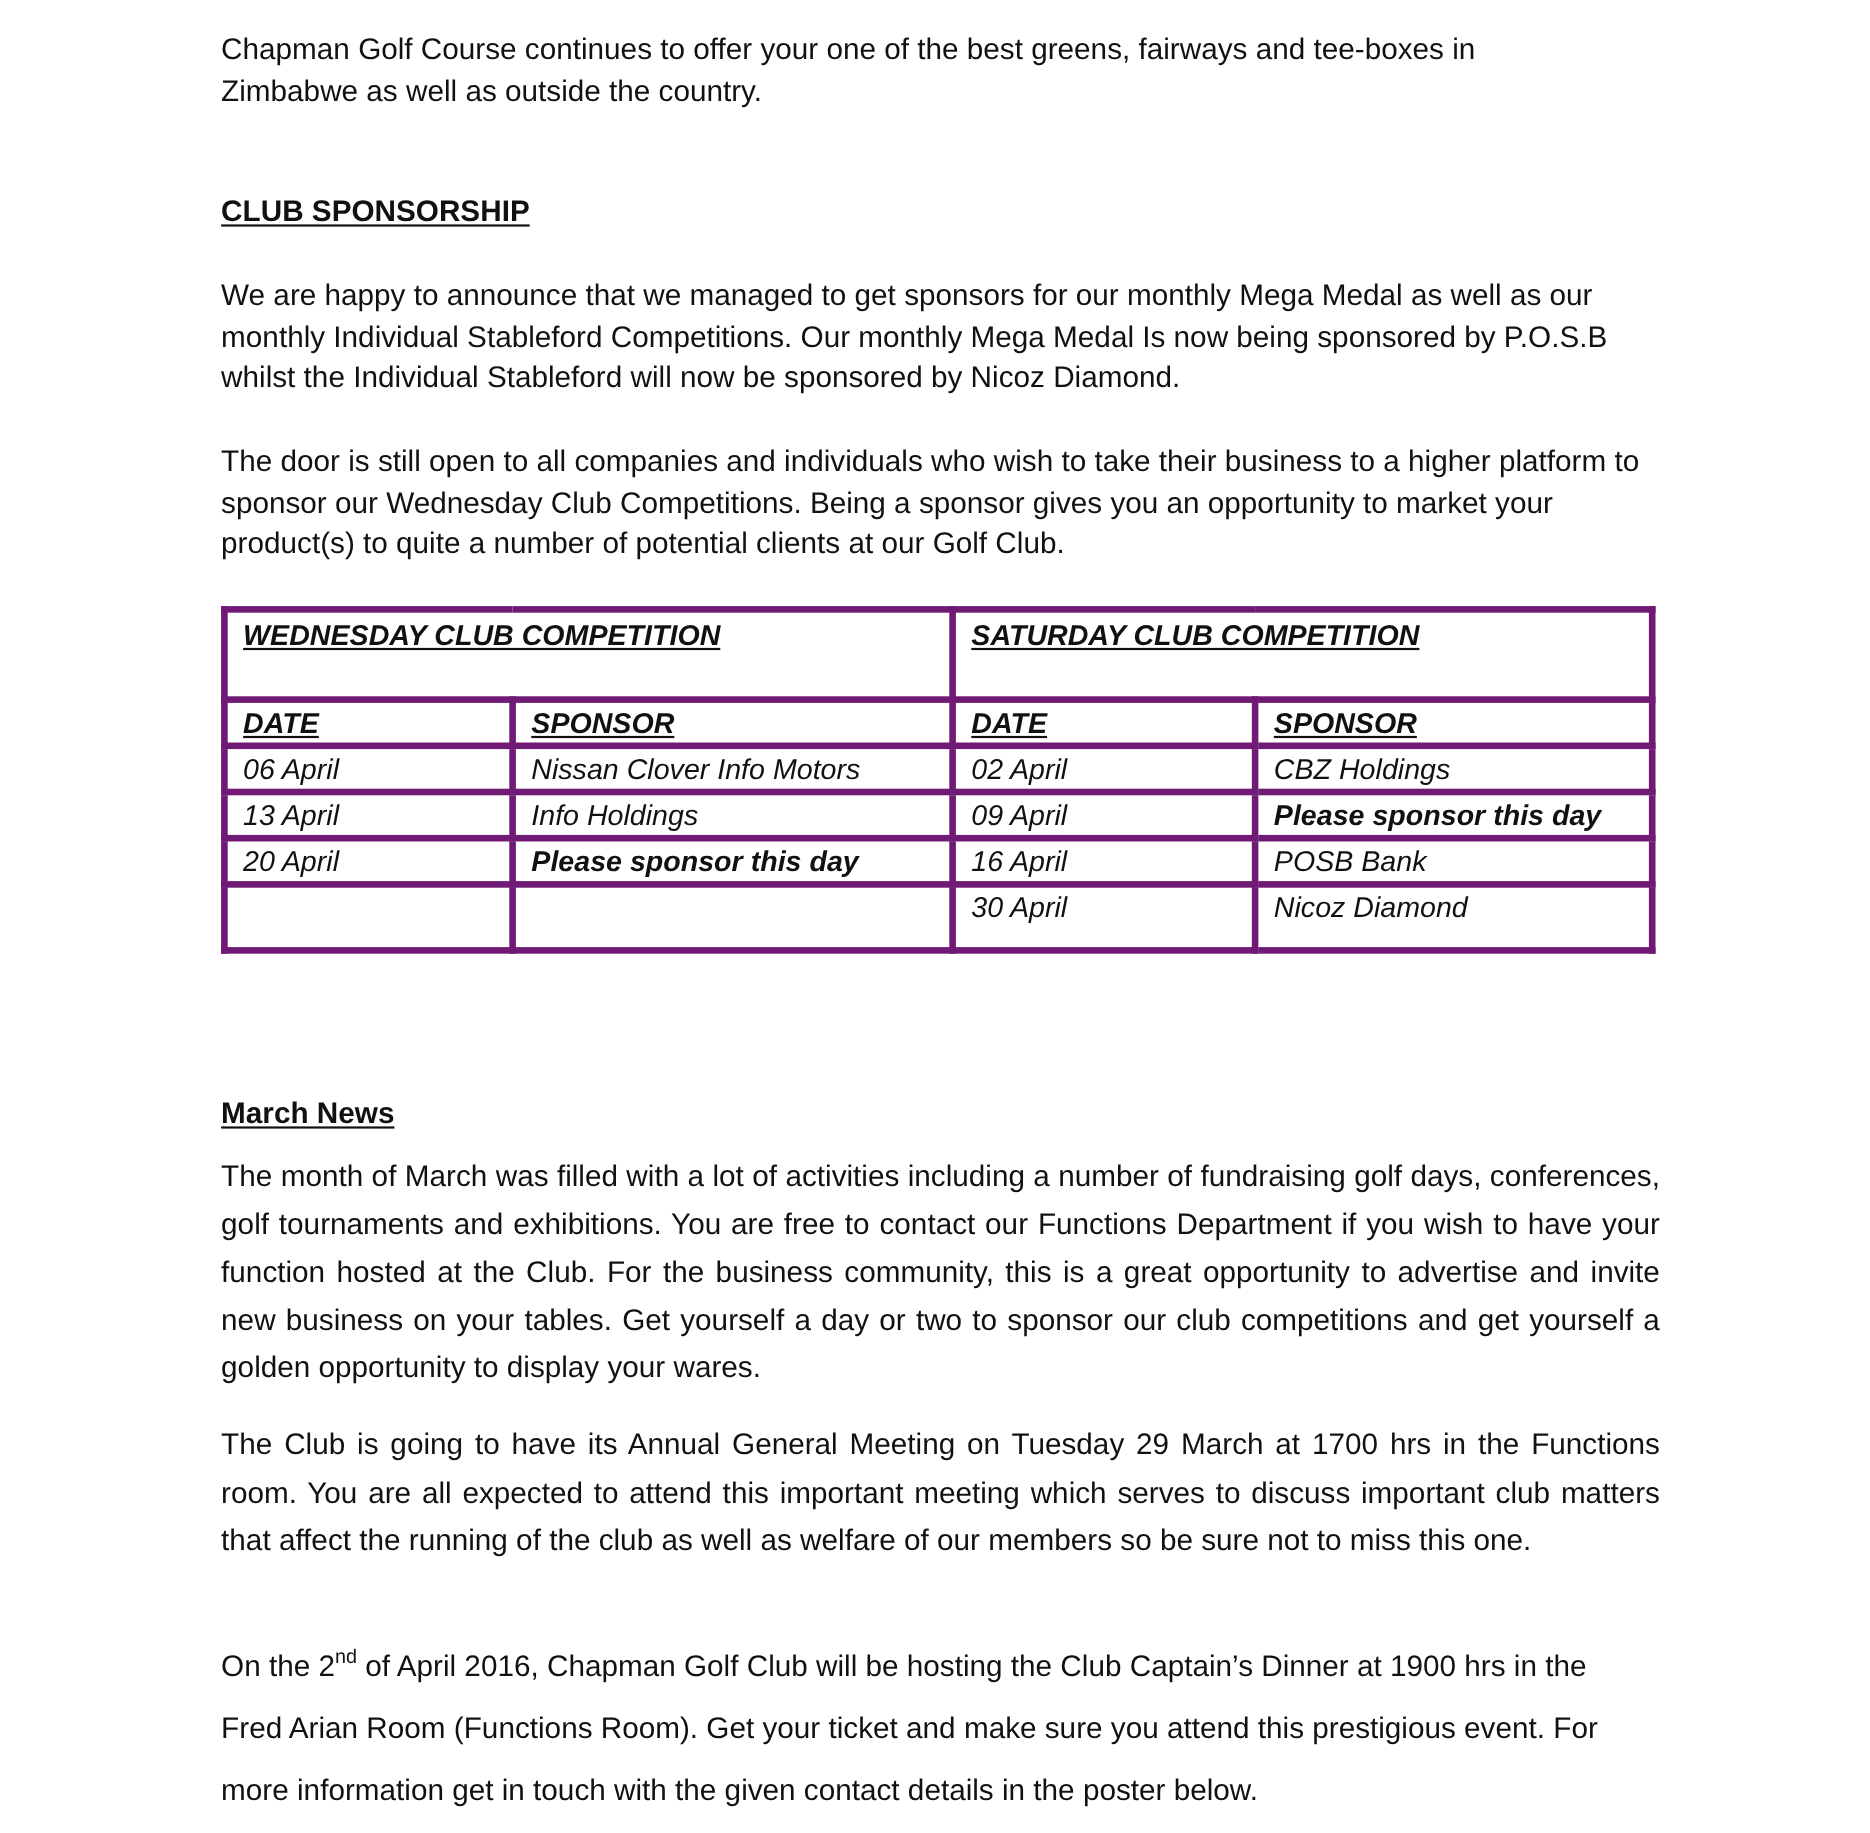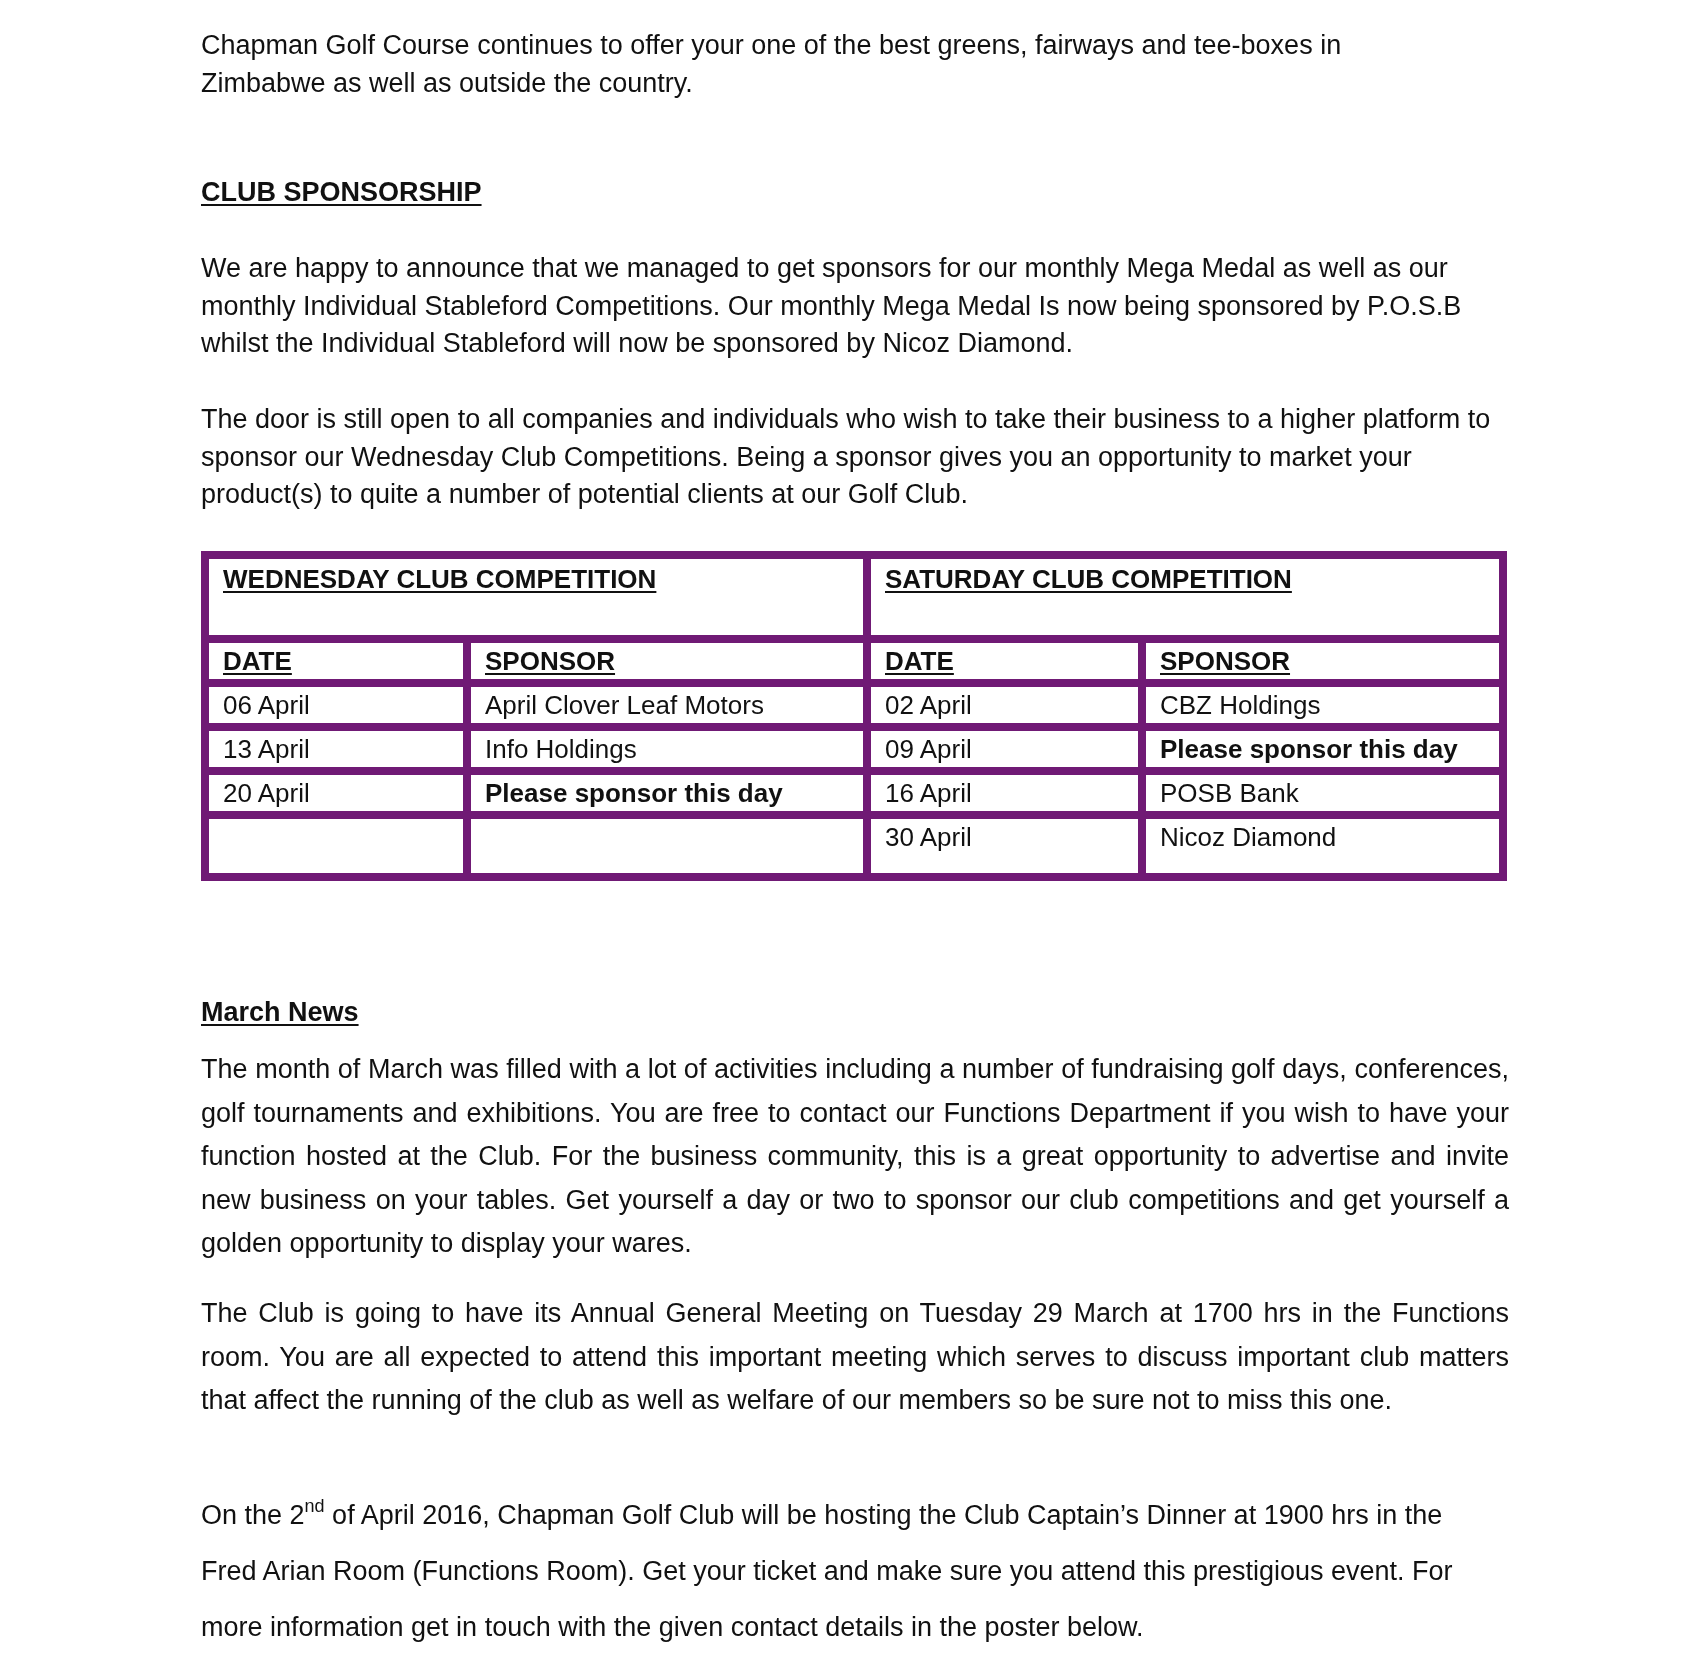--- a/index.html
+++ b/index.html
@@ -8,21 +8,21 @@
   .page { position: absolute; left: 0; top: 0; width: 1700px; height: 1666px; }
   .blk { position: absolute; left: 201px; width: 1308px; font-size: 27px; }
   .line { position: absolute; left: 201px; font-size: 27px; white-space: nowrap; }
   .u { text-decoration: underline; text-underline-offset: 3px; text-decoration-thickness: 2px; font-weight: bold; }
   p { margin: 0; }
   .just { text-align: justify; text-align-last: left; line-height: 43.5px; }
   .lh38 { line-height: 37.5px; }
   .lh56 { line-height: 56px; }
   table.comp { position: absolute; left: 201px; top: 551px; width: 1298px;
                border-collapse: collapse; font-size: 26px; table-layout: fixed; }
-  table.comp td { border: 8px solid #701a75; padding: 0 14px; vertical-align: top; height: 36px; line-height: 36px; white-space: nowrap; overflow: hidden; }
+  table.comp td { border: 6px solid #701a75; padding: 0 14px; vertical-align: top; height: 36px; line-height: 36px; white-space: nowrap; overflow: hidden; font-style: italic; }
   table.comp td.title { height: 74px; padding-top: 2px; }
   table.comp td.last { height: 54px; }
   .bold { font-weight: bold; }
   sup { font-size: 18px; vertical-align: 12px; line-height: 0; }
 </style>
 </head>
 <body>
 
 <div class="page">
 
@@ -47,21 +47,21 @@
       <td colspan="2" class="title"><span class="u">SATURDAY CLUB COMPETITION</span></td>
     </tr>
     <tr>
       <td><span class="u">DATE</span></td>
       <td><span class="u">SPONSOR</span></td>
       <td><span class="u">DATE</span></td>
       <td><span class="u">SPONSOR</span></td>
     </tr>
     <tr>
       <td>06 April</td>
-      <td>April Clover Leaf Motors</td>
+      <td>Nissan Clover Info Motors</td>
       <td>02 April</td>
       <td>CBZ  Holdings</td>
     </tr>
     <tr>
       <td>13 April</td>
       <td>Info Holdings</td>
       <td>09 April</td>
       <td class="bold">Please sponsor this day</td>
     </tr>
     <tr>

